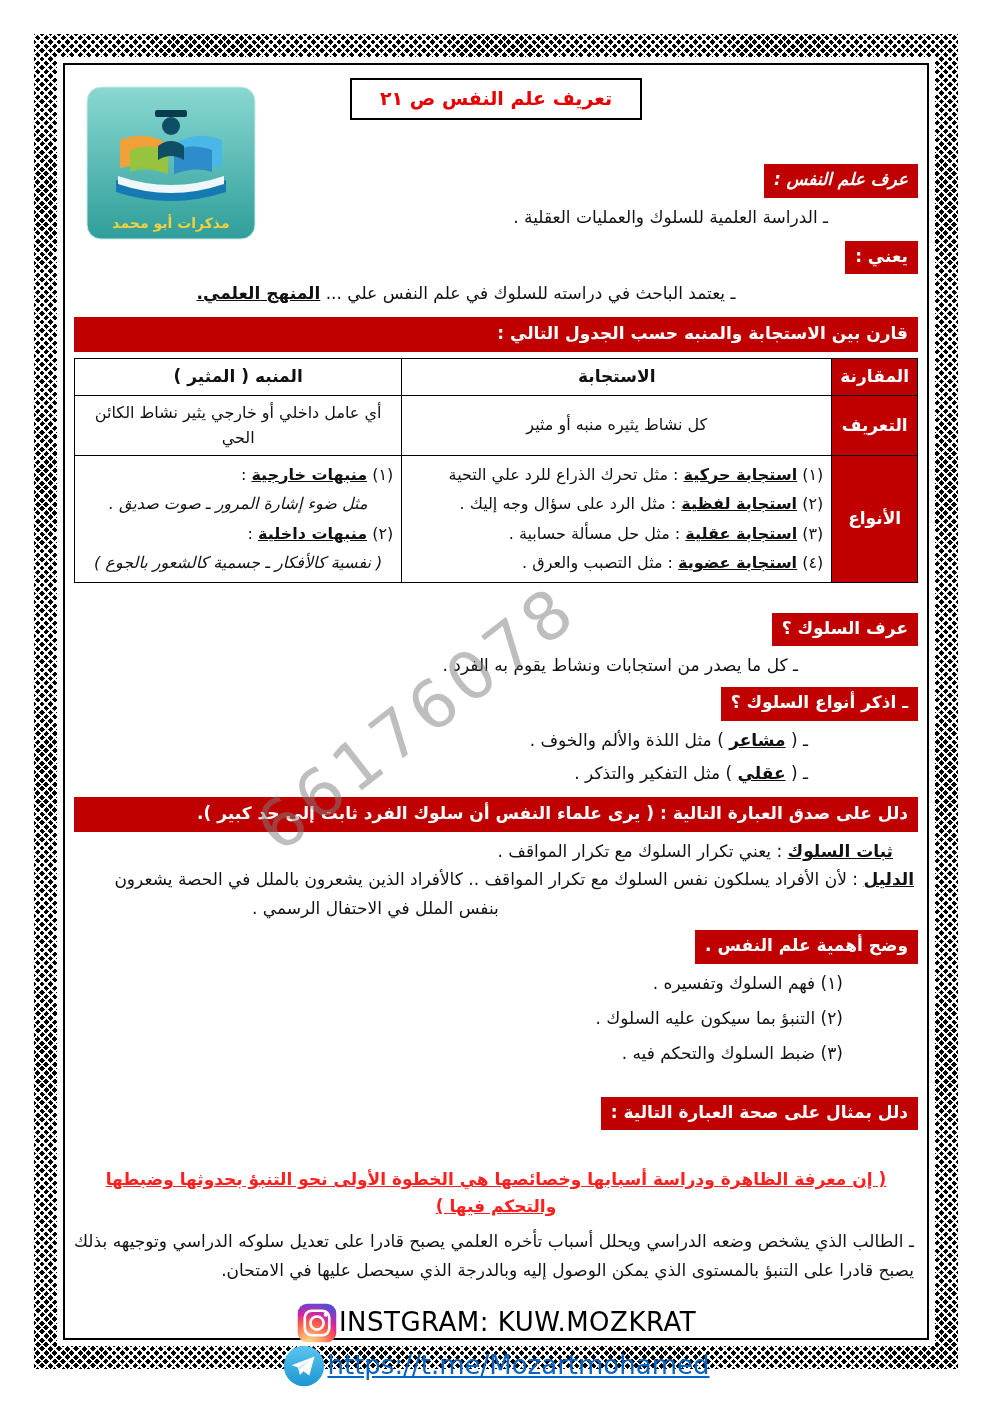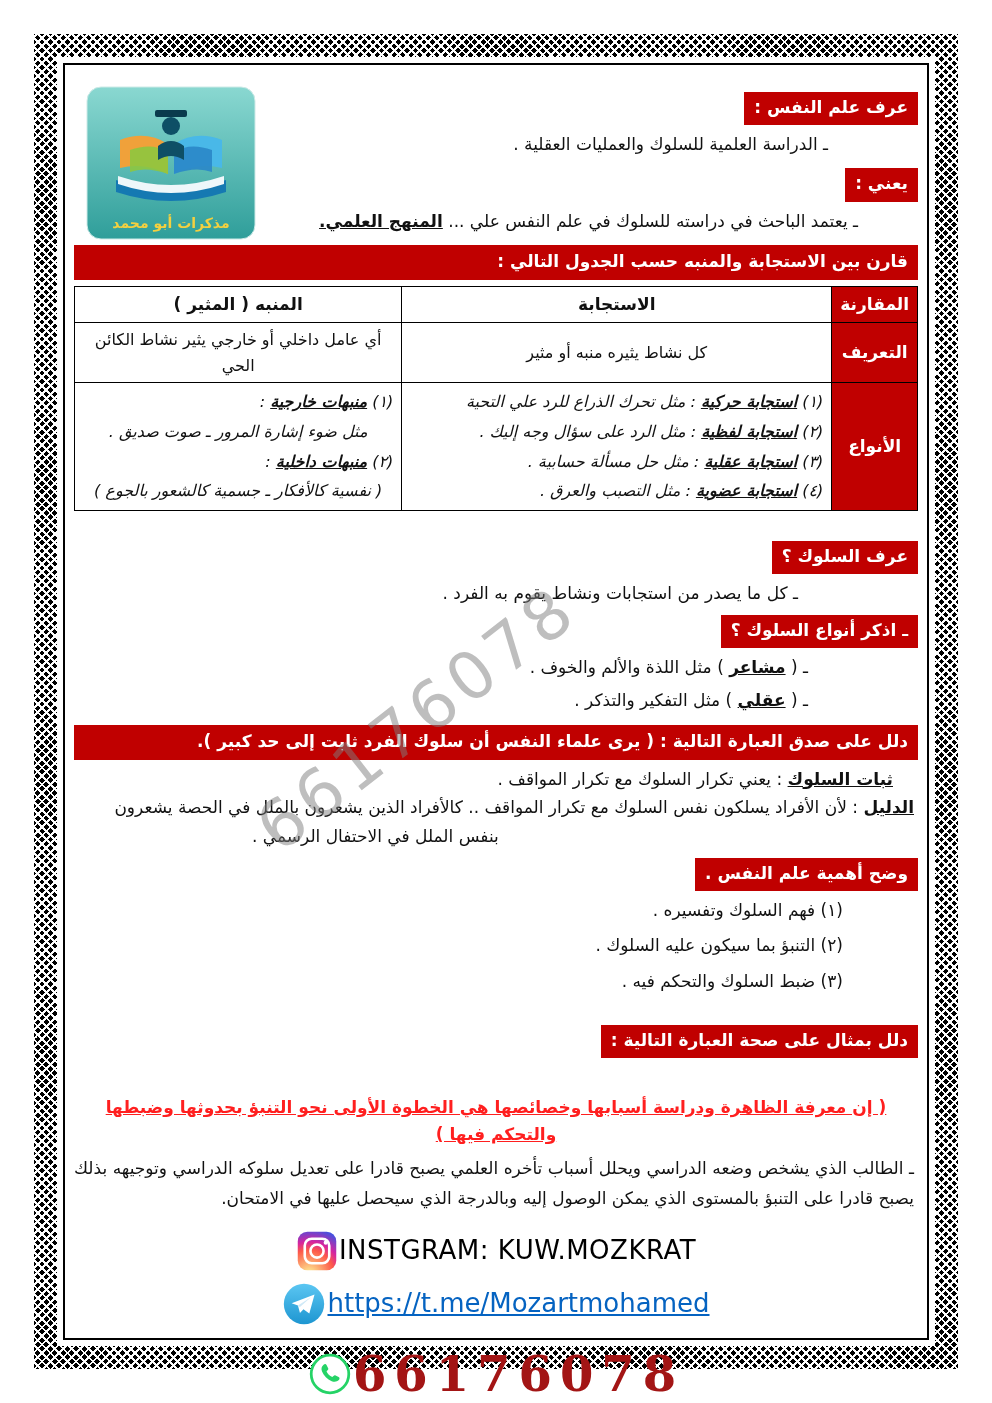--- a/index.html
+++ b/index.html
@@ -40,57 +40,57 @@
   .chip {
     display:inline-block; background:var(--accent_red,#c00000); color:#fff;
     font-weight:bold; font-size:17px; padding:2px 10px 4px;
   }
   .band {
     display:block; background:var(--accent_red,#c00000); color:#fff;
     font-weight:bold; font-size:17px; padding:3px 10px 5px; text-align:right;
   }
 
   .line { text-align:right; }
-  .pr-60 { padding-left:0; padding-right:60px; }
+  .pr-60 { padding-left:0; padding-right:60px;text-align:center; }
   .pr-90 { padding-right:90px; }
   .pr-110 { padding-right:110px; }
   .pr-120 { padding-right:120px;text-align:right; }
   .pr-75 { padding-right:75px; }
   .pr-25 { padding-right:25px; }
   .term { font-weight:bold; text-decoration:underline; }
 
   .mt-6{margin-top:6px;} .mt-8{margin-top:8px;} .mt-10{margin-top:10px;} .mt-30{margin-top:30px;}
-  .mt-36{margin-top:20px;}
+  .mt-36{margin-top:44px;font-style:italic;}
 
   table.compare {
     width:100%; border-collapse:collapse; margin-top:6px;
     font-size:16px;
   }
   table.compare th, table.compare td { border:1.5px solid #000; padding:4px 8px; vertical-align:middle;margin-left:40px; }
   th.red-cell, td.red-cell {
     background:var(--accent_red,#c00000); color:#fff; font-weight:bold;
     width:82px; text-align:center; font-size:17px;
   }
   .col-response { width:430px; }
   th.plain { font-weight:bold; text-align:center; font-size:17px; }
   td.center { text-align:center; }
   .cell-list div { line-height:1.85; }
-  .cell-list .num-line { text-align:right;font-style:italic; }
+  .cell-list .num-line { text-align:right; }
   .cell-list .ex-line { text-align:center;font-style:italic; }
 
   .justify-par { text-align:justify; text-align-last:right; padding-right:4px; line-height:1.75; }
   .proof-line2 { direction:rtl; text-align:left; padding-left:178px; }
 
   .statement-red {
     color:var(--statement_red,#ff1f1f); font-weight:bold; text-align:center;
     text-decoration:underline; font-size:17px;margin-top:36px;
   }
 
   .social { direction:ltr; margin-top:16px; text-align:center; }
-  .social-row { display:flex; align-items:center; justify-content:center; gap:1px; margin-top:10px; }
+  .social-row { display:flex; align-items:center; justify-content:center; gap:1px; }
   .ig-text { font-size:26px; color:#000; letter-spacing:0.5px; }
   .tg-link { font-size:26px; color:var(--link_blue,#0563c1); text-decoration:underline; cursor:pointer; }
   .phone-number {
     font-size:48px; font-weight:bold; color:var(--phone_red,#a31515);
     letter-spacing:8px; font-family:"DejaVu Serif", serif;
   }
 
   .watermark {
     position:absolute; top:680px; left:225px;
     font-size:66px; color:rgba(125,125,125,0.5);
@@ -101,20 +101,21 @@
 </head>
 <body>
 
 <div class="page">
   <div class="frame"></div>
   <div class="frame-inner"></div>
   <div class="inner-line"></div>
 
   <div class="content">
 
+    <div class="title-box">تعريف علم النفس ص ٢١</div>
 
     <div class="logo-wrap">
       <svg viewBox="0 0 170 154" width="170" height="154">
         <defs>
           <linearGradient id="lg" x1="0" y1="0" x2="0" y2="1">
             <stop offset="0" stop-color="#8ad8d1"></stop>
               <stop offset="1" stop-color="#2f9e9a"></stop>
           </linearGradient>
         </defs>
         <rect x="1" y="1" width="168" height="152" rx="14" fill="url(#lg)" stroke="#cdeae7"></rect>

